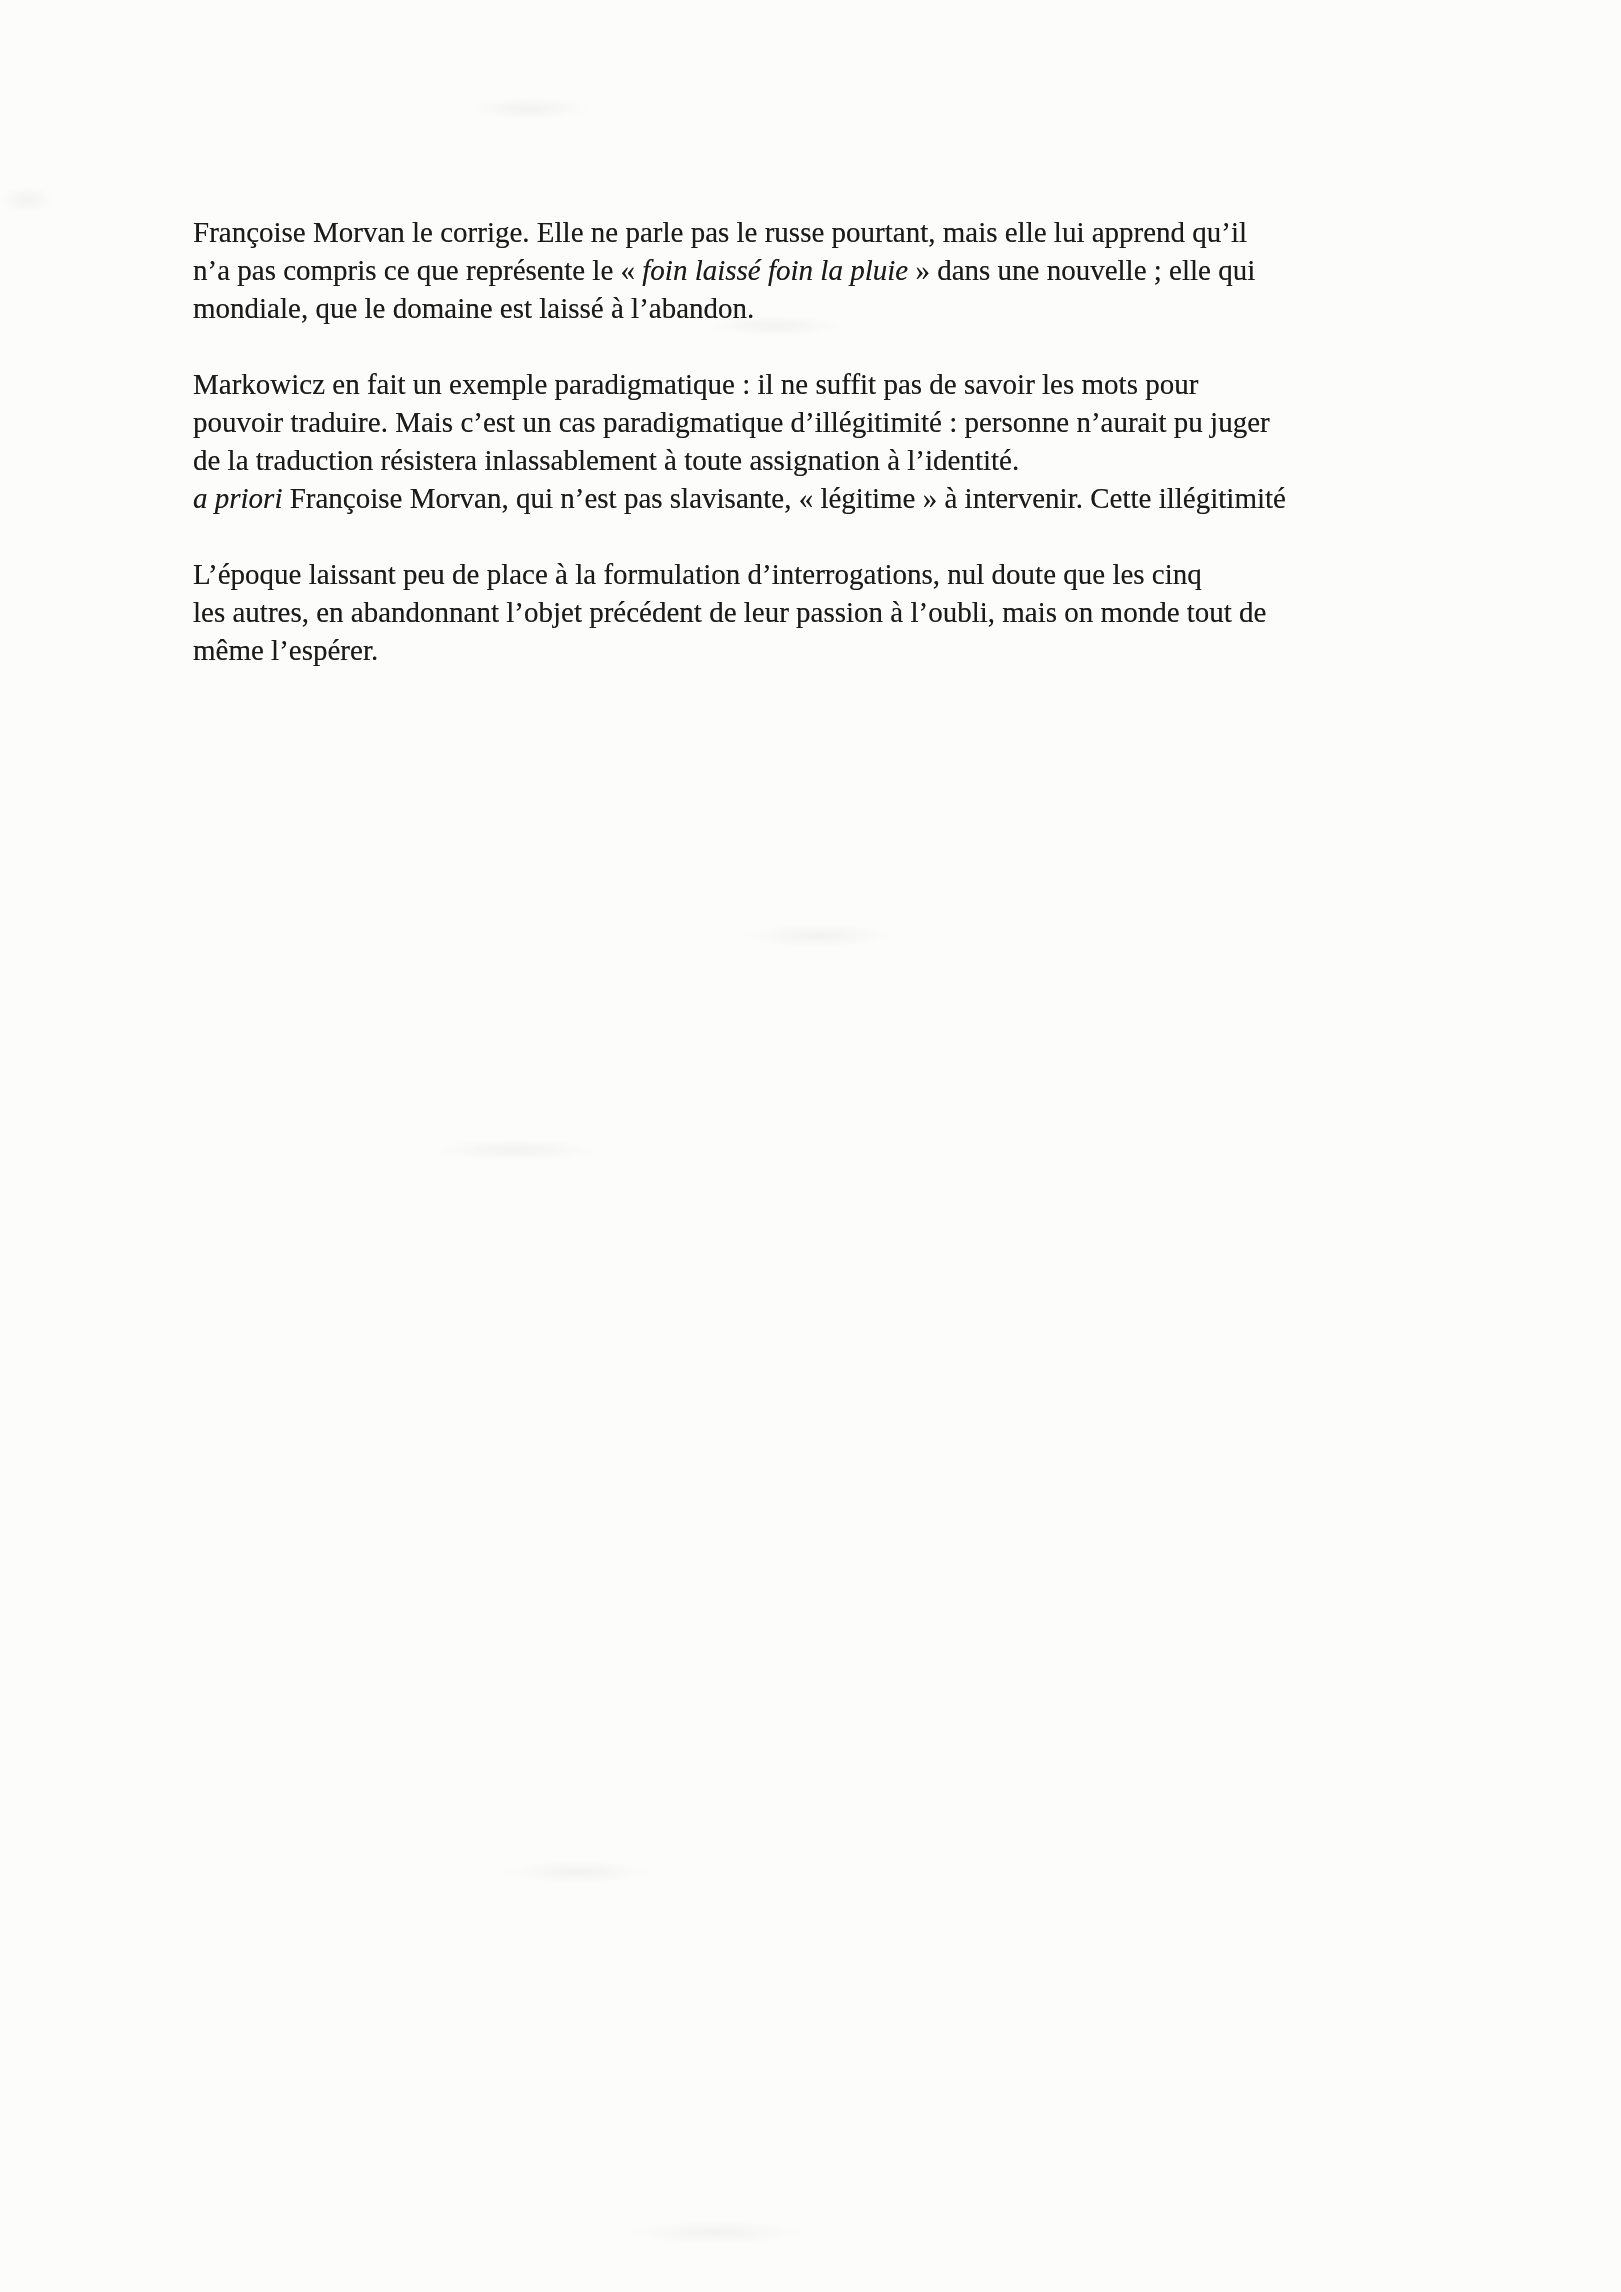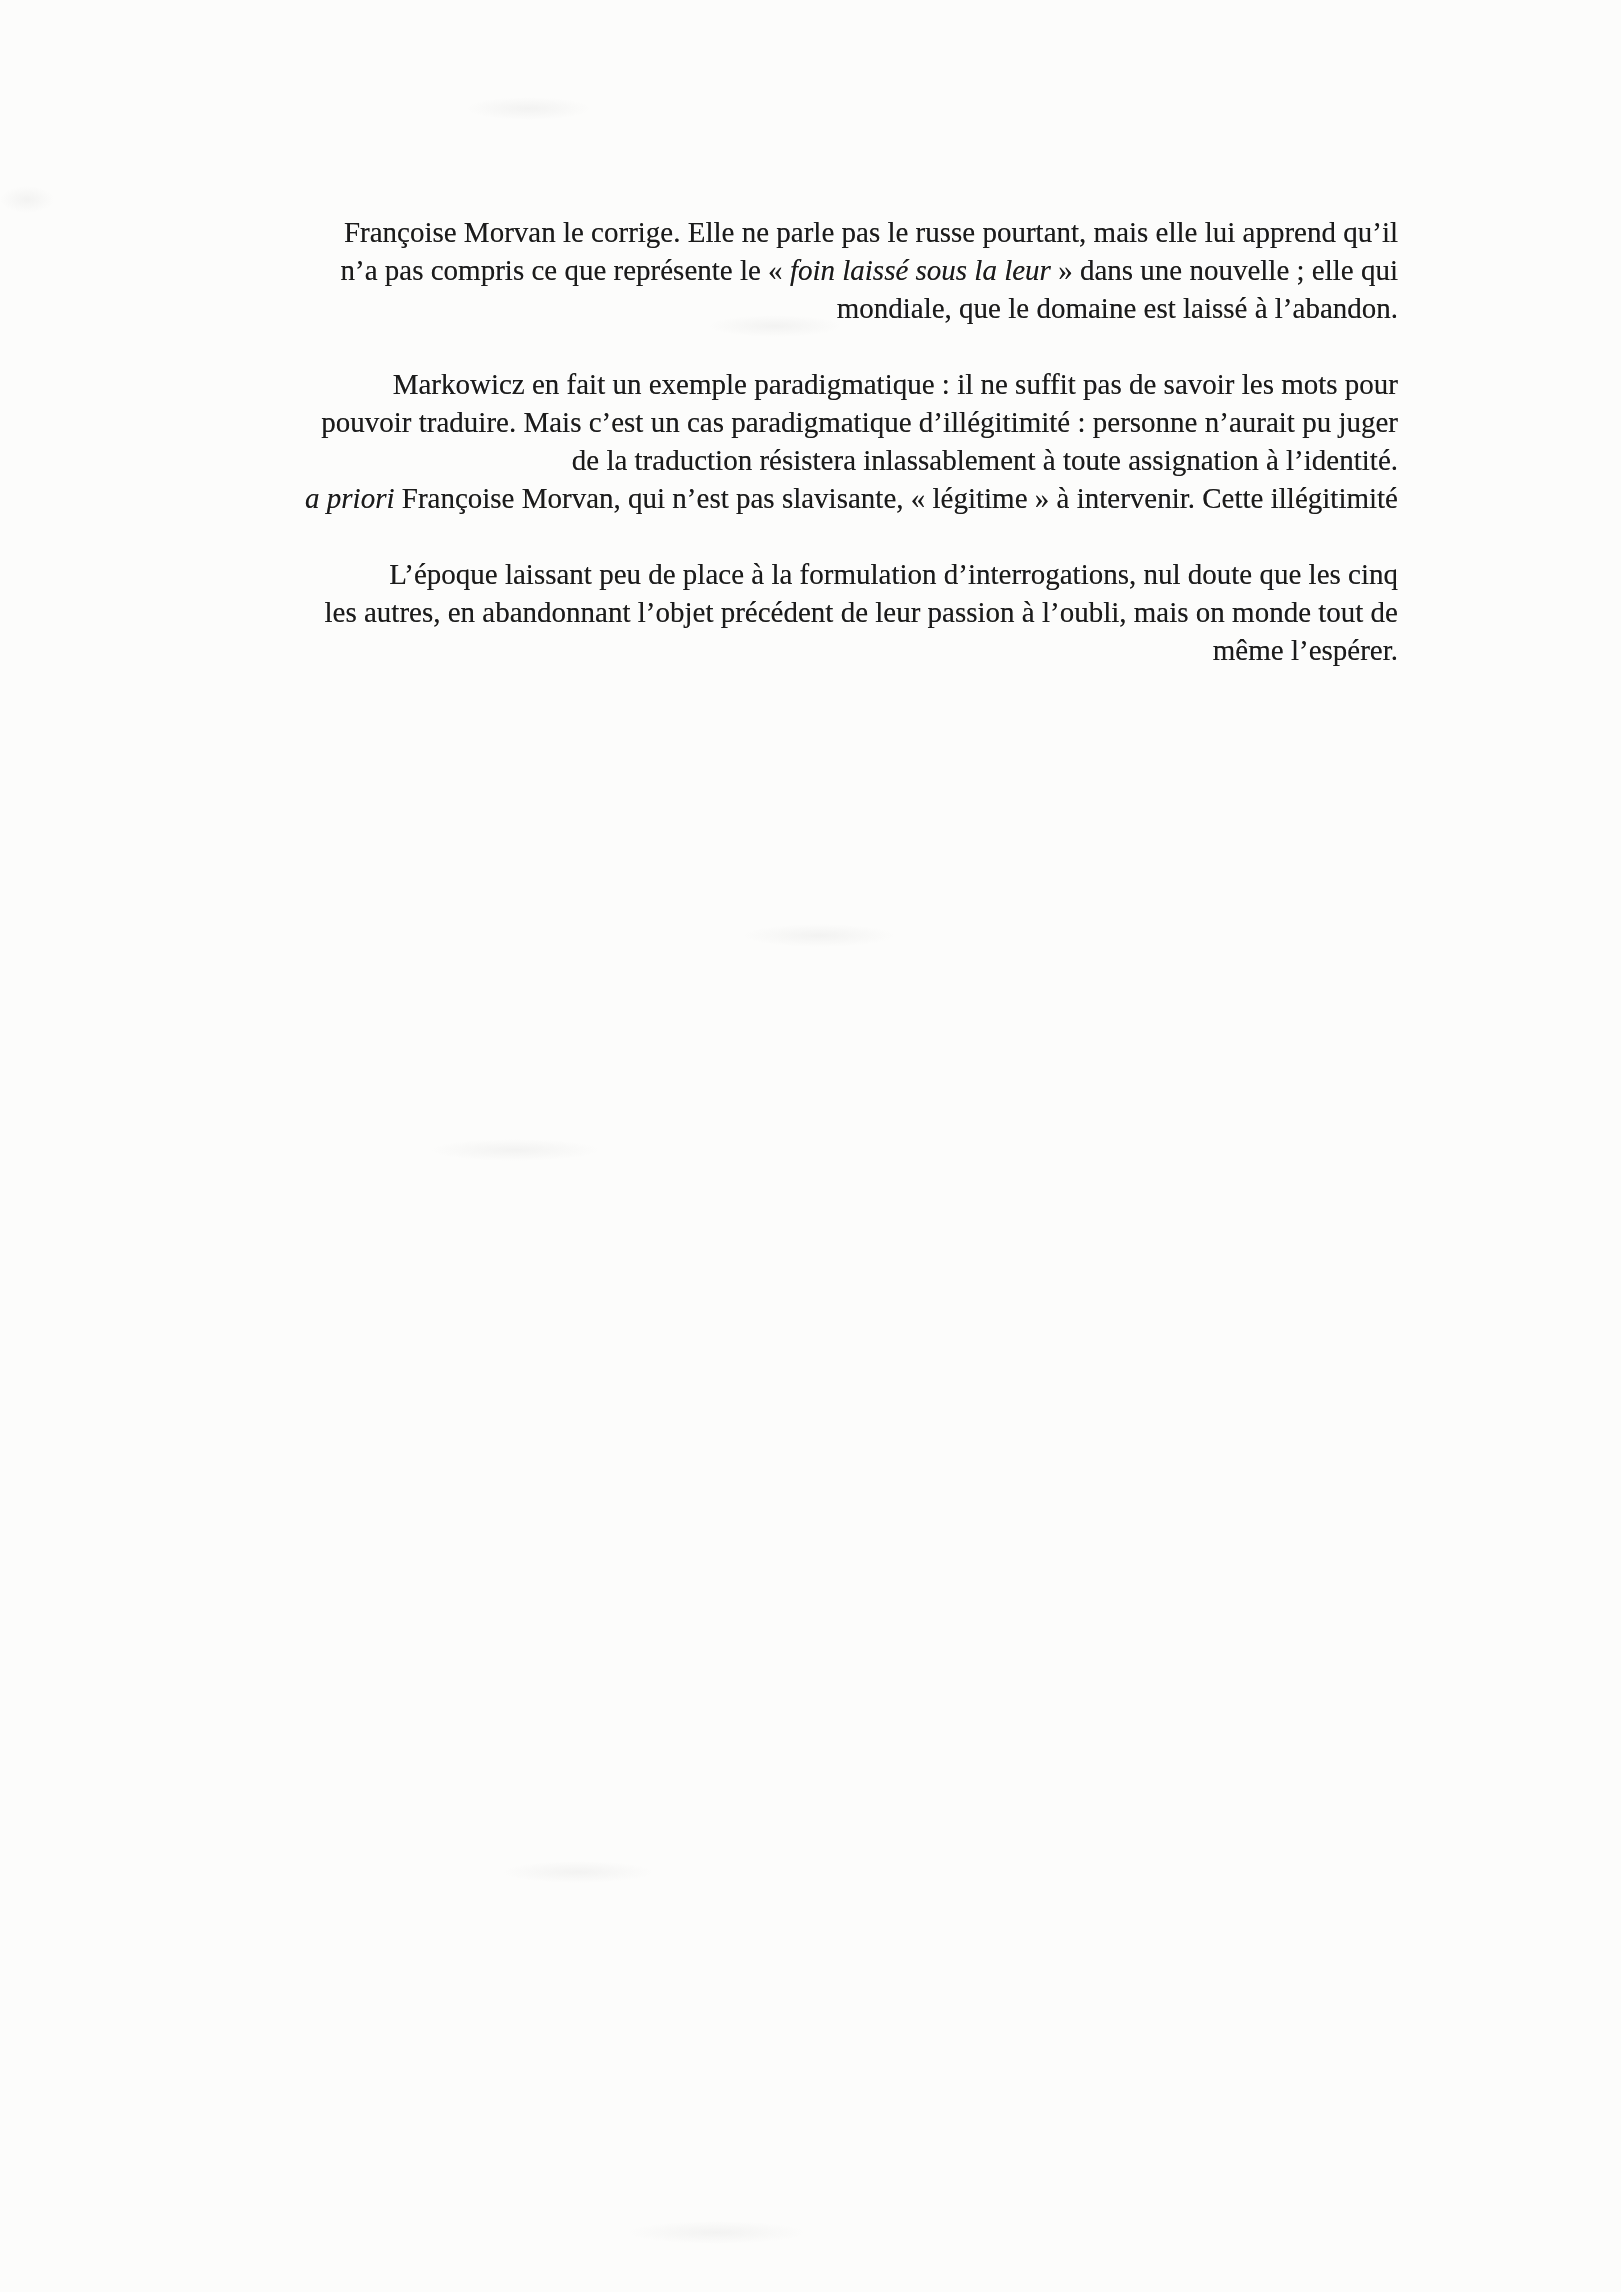--- a/index.html
+++ b/index.html
@@ -27,21 +27,20 @@
     color: #1b1b1b;
     font-size: 29px;
     line-height: 38px;
     text-shadow: 0 0 0.5px rgba(10,10,10,0.55);
   }
   .paragraph {
     margin: 0 0 38px 0;
   }
   .line {
     white-space: nowrap;
-    text-align: right;
   }
   .line em {
     font-style: italic;
   }
   
   .smudge {
     position: absolute;
     border-radius: 50%;
     background: radial-gradient(closest-side, rgba(120,120,120,0.07), rgba(120,120,120,0));
     pointer-events: none;
@@ -63,21 +62,21 @@
   <div class="smudge s3"></div>
   <div class="smudge s4"></div>
   <div class="smudge s5"></div>
   <div class="smudge s6"></div>
 
   <div class="smudge s8"></div>
 
   <div class="text-block">
       <div class="paragraph">
         <div class="line"><span>Françoise Morvan le corrige. Elle ne parle pas le russe pourtant, mais elle lui apprend qu’il</span></div>
-        <div class="line"><span>n’a pas compris ce que représente le « </span><em>foin laissé sous la leur</em><span> » dans une nouvelle ; elle qui</span></div>
+        <div class="line"><span>n’a pas compris ce que représente le « </span><em>foin laissé foin la pluie</em><span> » dans une nouvelle ; elle qui</span></div>
         <div class="line"><span>mondiale, que le domaine est laissé à l’abandon.</span></div>
       </div>
       <div class="paragraph">
         <div class="line"><span>Markowicz en fait un exemple paradigmatique : il ne suffit pas de savoir les mots pour</span></div>
         <div class="line"><span>pouvoir traduire. Mais c’est un cas paradigmatique d’illégitimité : personne n’aurait pu juger</span></div>
         <div class="line"><span>de la traduction résistera inlassablement à toute assignation à l’identité.</span></div>
         <div class="line"><em>a priori</em><span> Françoise Morvan, qui n’est pas slavisante, « légitime » à intervenir. Cette illégitimité</span></div>
       </div>
       <div class="paragraph">
         <div class="line"><span>L’époque laissant peu de place à la formulation d’interrogations, nul doute que les cinq</span></div>

